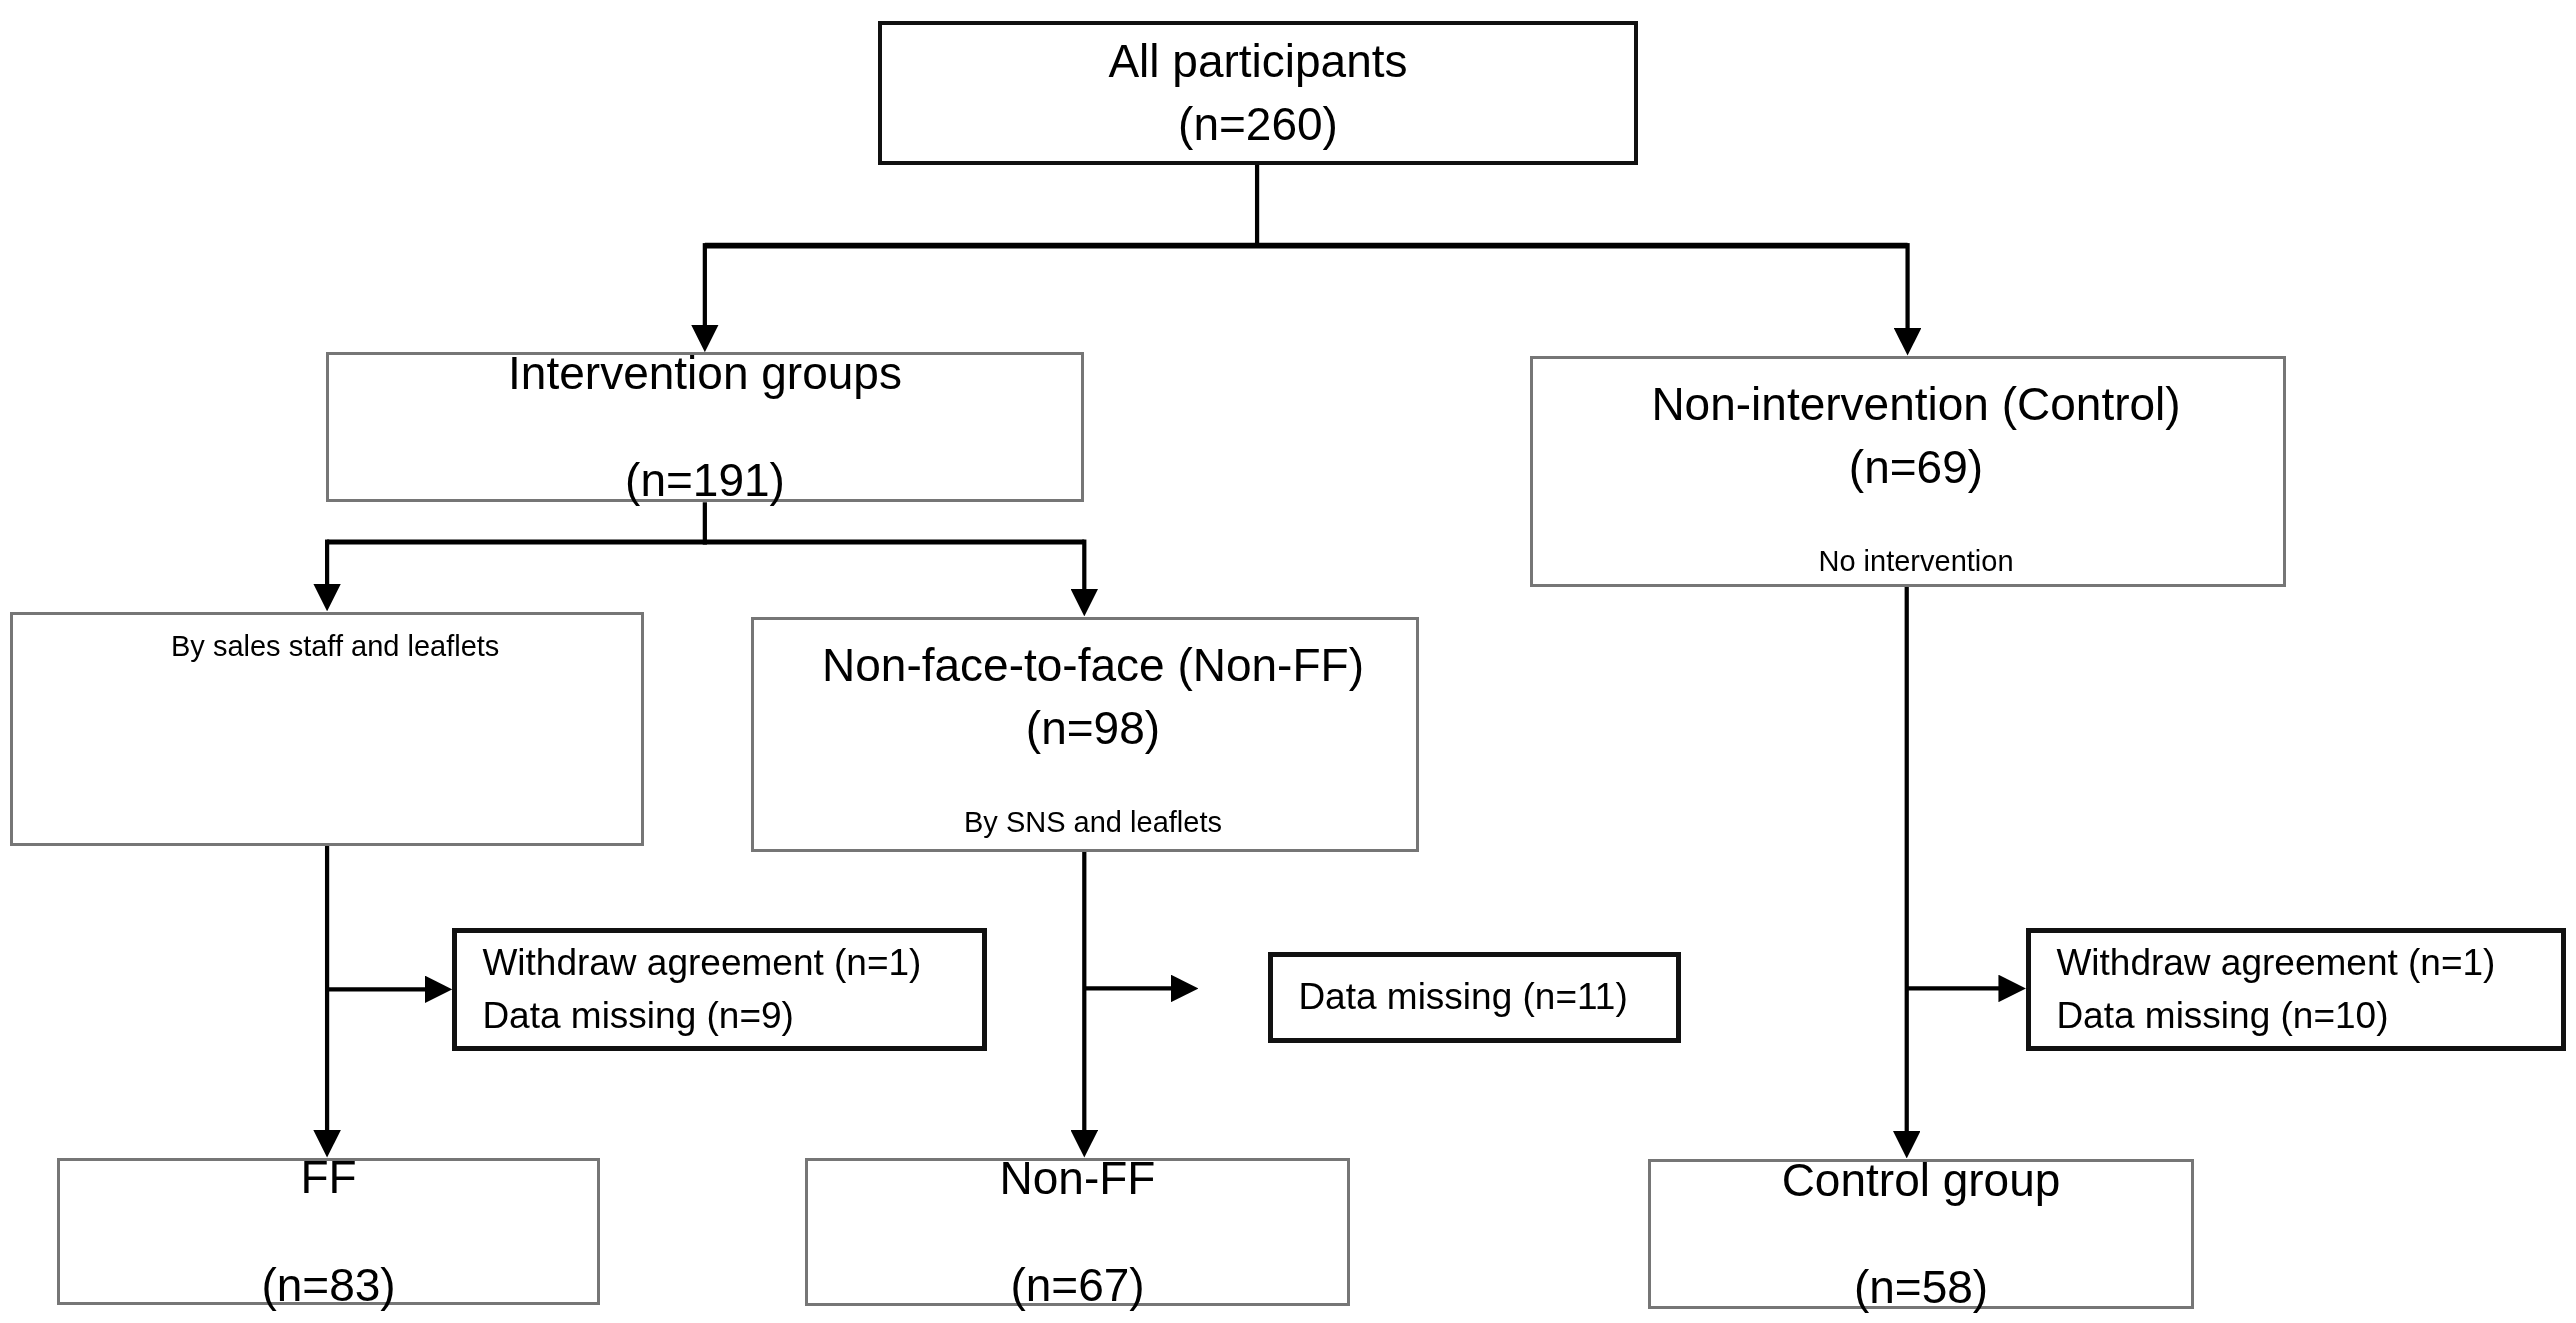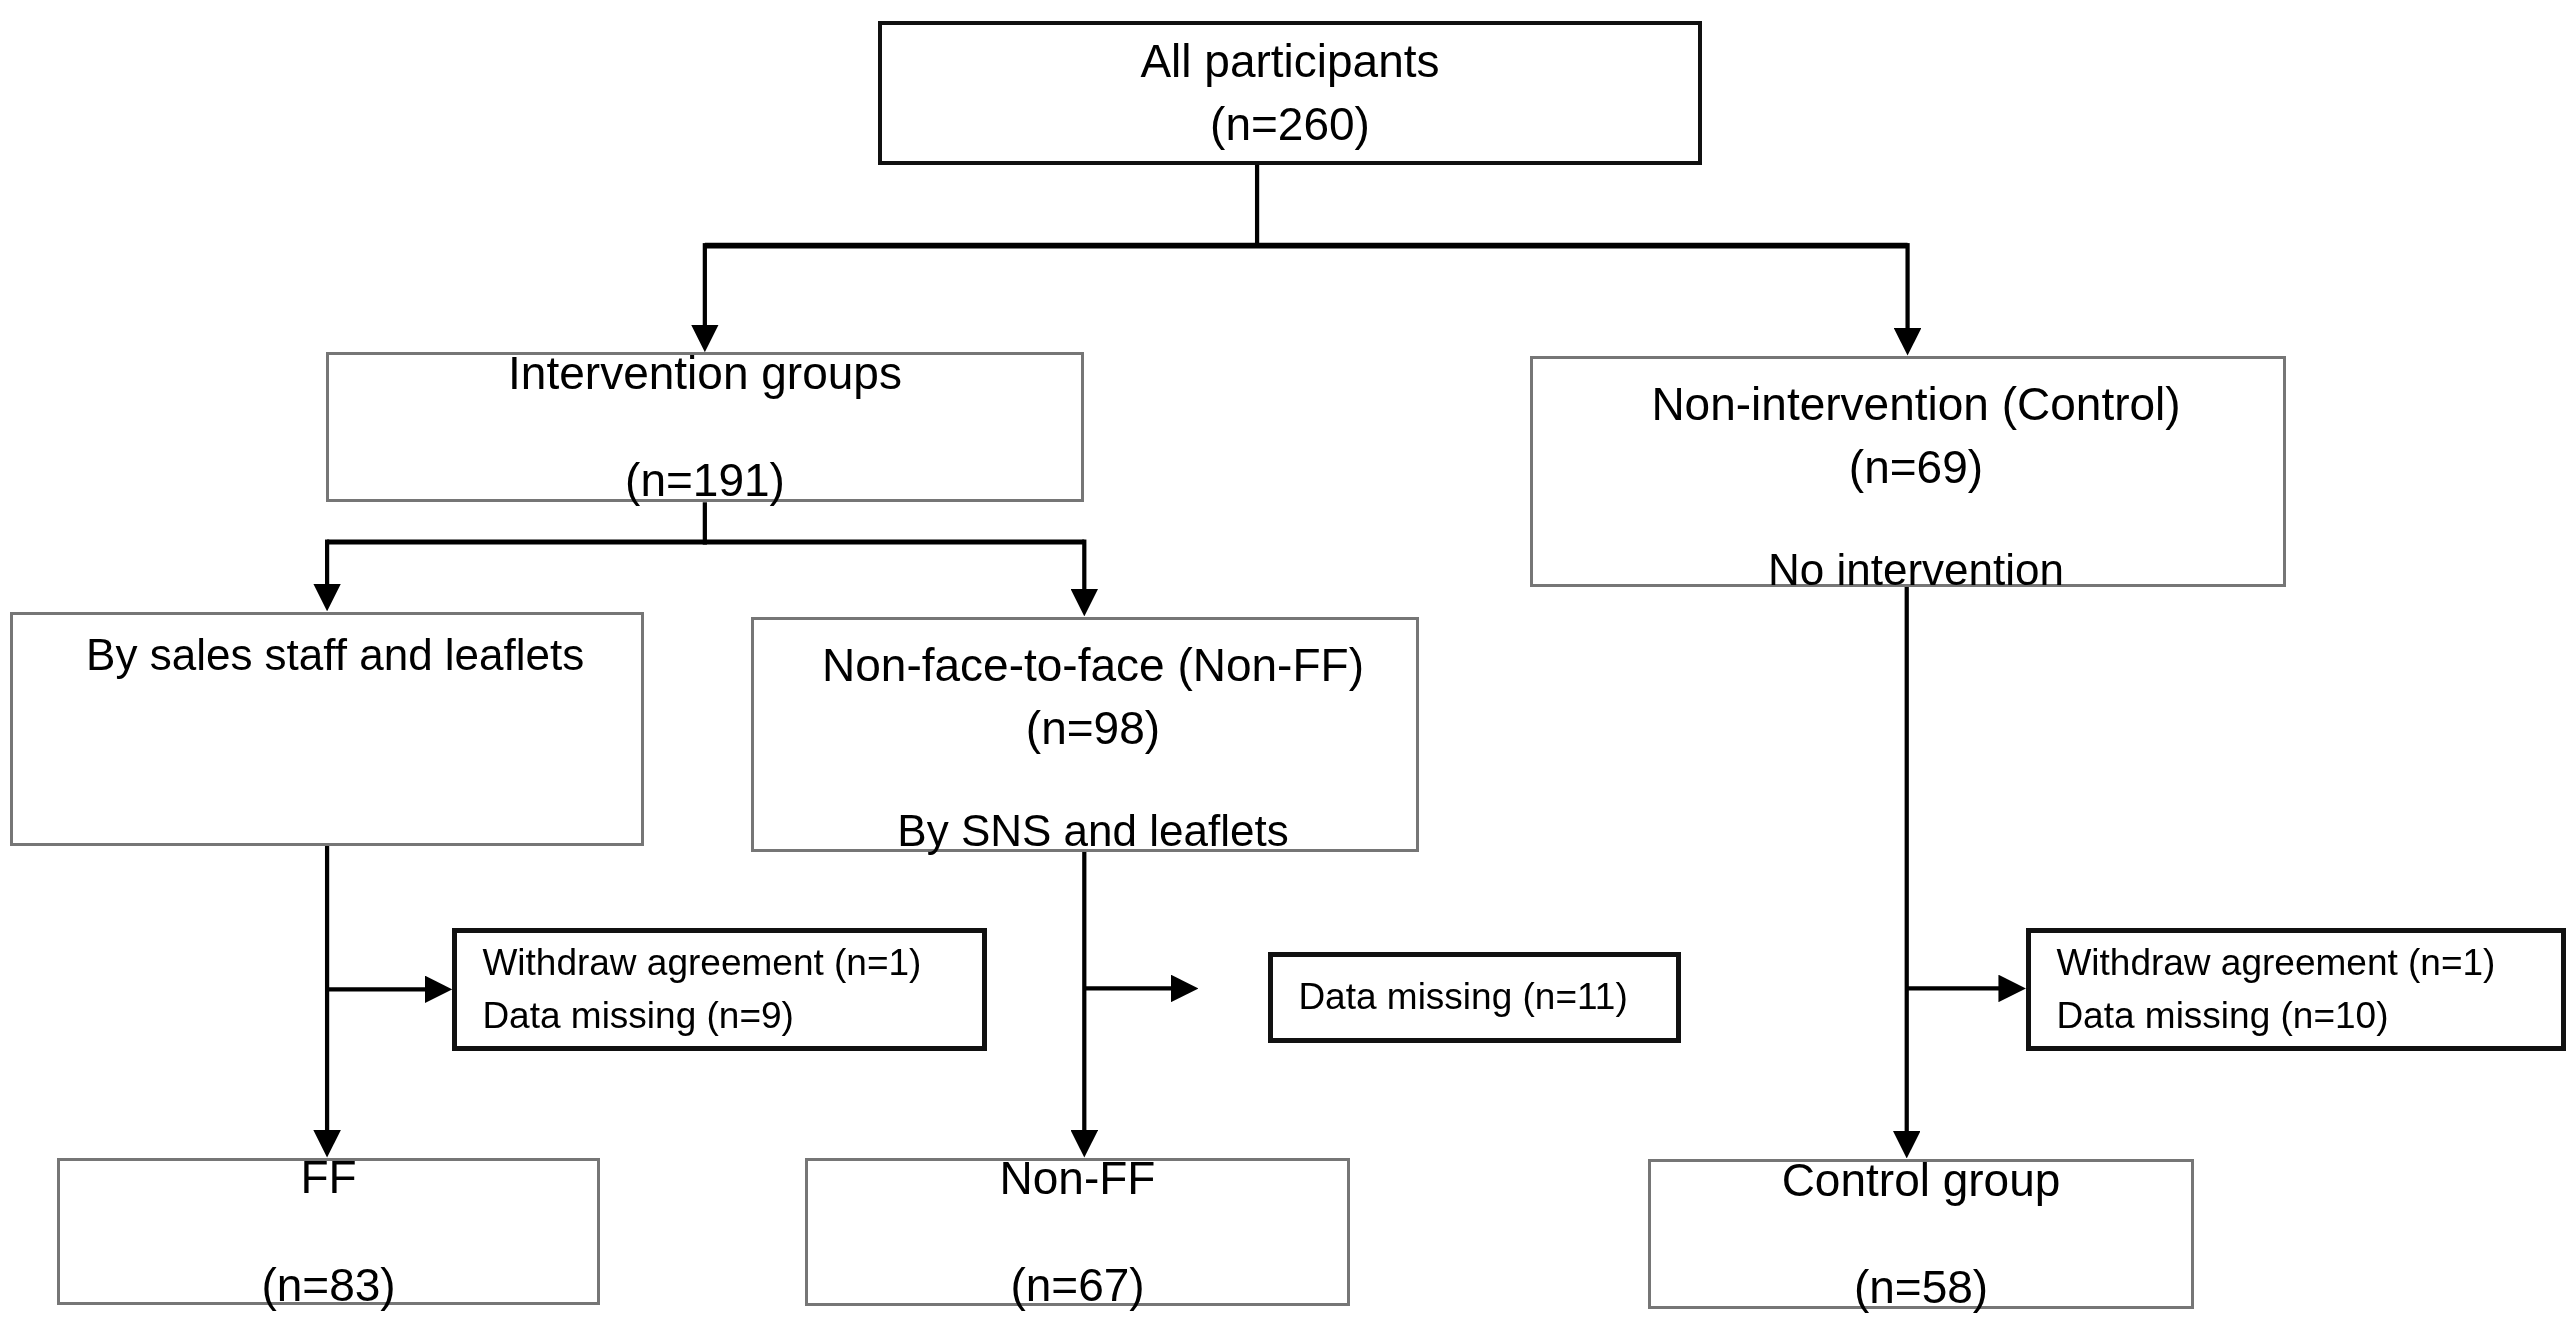--- a/index.html
+++ b/index.html
@@ -14,21 +14,21 @@
   .node {
     position:absolute; background:#ffffff;
     display:flex; flex-direction:column; align-items:center; justify-content:center;
     text-align:center;
   }
   .node.strong { border:4.2px solid #111111; }
   .node.soft   { border:3.4px solid #767676;gap:44px; }
   .node.excl   { border:5.1px solid #111111; align-items:flex-start; text-align:left;
                  justify-content:center; padding-left:25.4px; padding-right:8.5px; }
   .title { font-size:46px; line-height:1.38; white-space:nowrap; }
-  .note  { font-size:44px; line-height:1.2; white-space:nowrap; }
+  .note  { font-size:29px; line-height:1.2; white-space:nowrap; }
   .excl-line { font-size:37px; line-height:1.42; white-space:nowrap; }
   .node.with-note { justify-content:space-between; padding-top:13.6px; padding-bottom:22px;padding-left:16px; }
   .heading { display:flex; flex-direction:column; align-items:center; }
 </style>
 </head>
 <body>
 
 <div class="canvas">
 
   <svg class="connectors" viewBox="0 0 3041 1562" xmlns="http://www.w3.org/2000/svg">
@@ -51,21 +51,21 @@
     <line x1="386" y1="996" x2="386" y2="1357" stroke="#000" stroke-width="5" marker-end="url(#arrow)"></line>
     <line x1="386" y1="1168" x2="524" y2="1168" stroke="#000" stroke-width="5" marker-end="url(#arrow)"></line>
 
     <line x1="1280" y1="1003" x2="1280" y2="1357" stroke="#000" stroke-width="5" marker-end="url(#arrow)"></line>
     <line x1="1280" y1="1167" x2="1405" y2="1167" stroke="#000" stroke-width="5" marker-end="url(#arrow)"></line>
 
     <line x1="2251" y1="691" x2="2251" y2="1358" stroke="#000" stroke-width="5" marker-end="url(#arrow)"></line>
     <line x1="2251" y1="1167" x2="2382" y2="1167" stroke="#000" stroke-width="5" marker-end="url(#arrow)"></line>
   </svg>
 
-  <div class="node strong" style="left:878px; top:21px; width:824px; height:144px;">
+  <div class="node strong" style="left:878px; top:21px; width:760px; height:144px;">
     <div class="title">All participants</div>
     <div class="title">(n=260)</div>
   </div>
 
   <div class="node soft" style="left:326px; top:352px; width:758px; height:150px;">
     <div class="title">Intervention groups</div>
     <div class="title">(n=191)</div>
   </div>
 
   <div class="node soft with-note" style="left:1530px; top:356px; width:756px; height:231px;">

